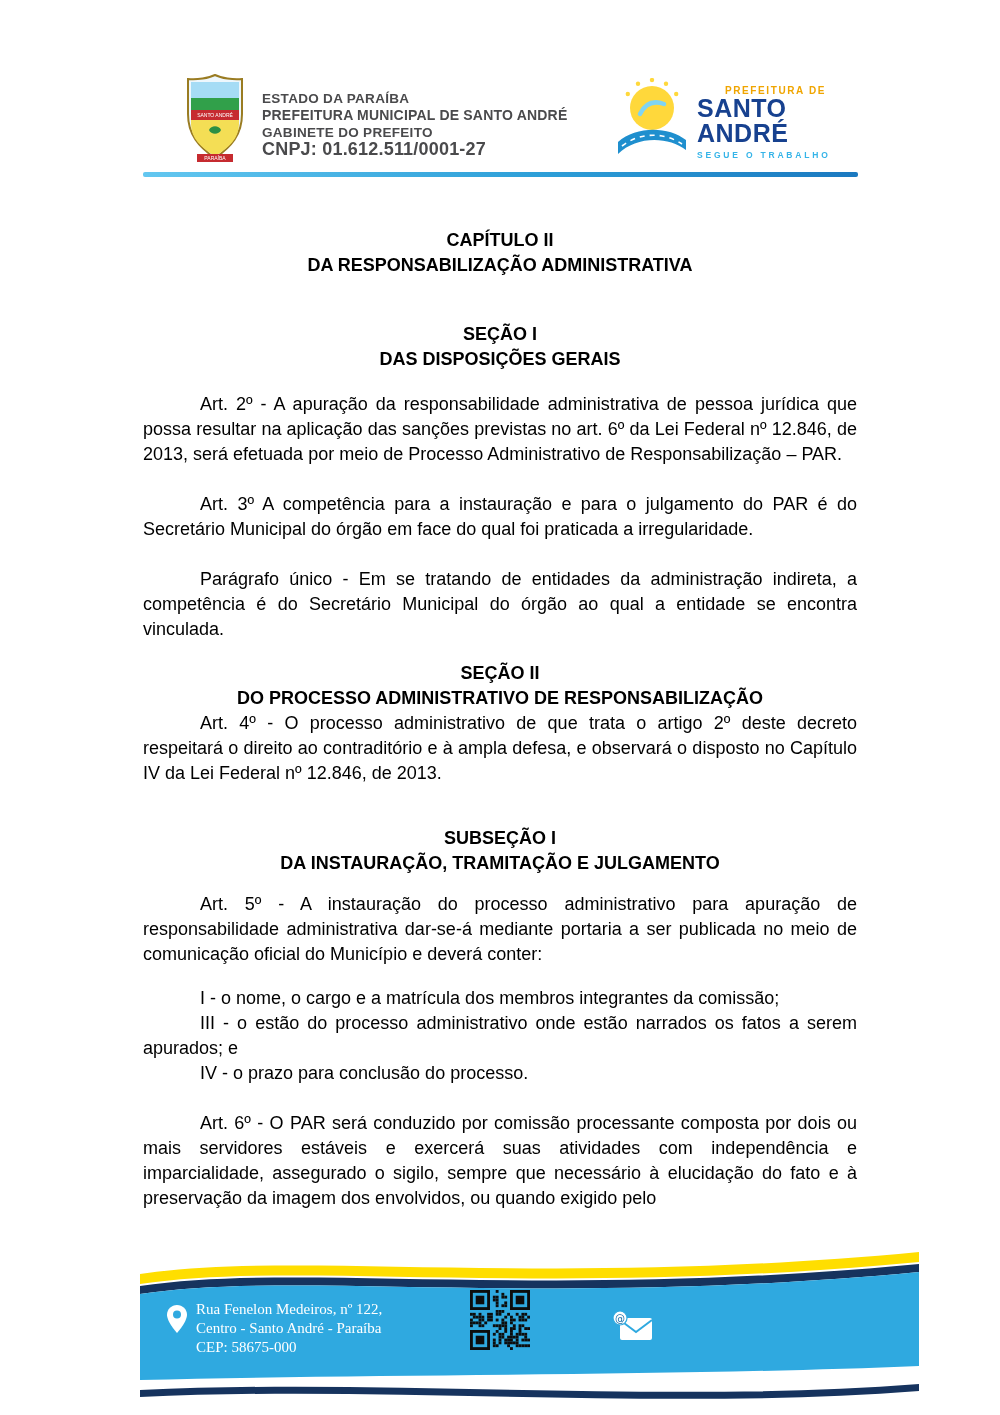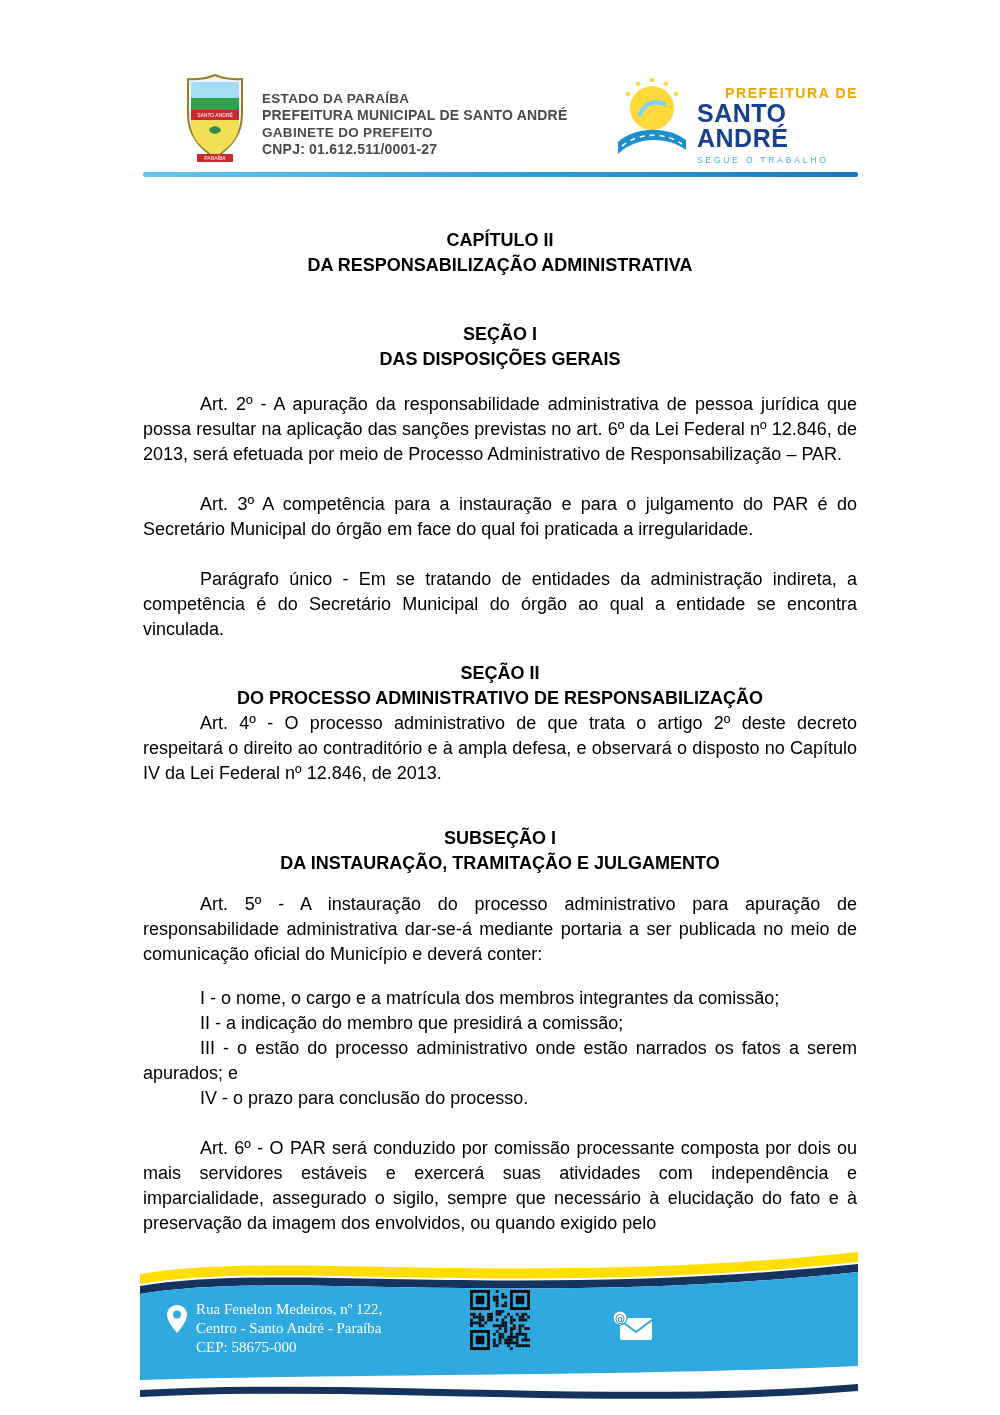--- a/index.html
+++ b/index.html
@@ -6,42 +6,42 @@
   html,body { background:#ffffff; }
   body { width:1000px; height:1415px; position:relative; font-family:"Liberation Sans",sans-serif; color:#000; }
   .page { position:absolute; inset:0; background:#fff; overflow:hidden; }
 
   
   .coat { position:absolute; left:183px; top:72px; width:64px; height:92px; }
   .org { position:absolute; left:262px; top:90px; color:#4a4a4c; font-weight:bold; }
   .org-l1 { font-size:13.5px; line-height:17px; letter-spacing:.3px; }
   .org-l2 { font-size:14px;   line-height:17px; letter-spacing:.2px; }
   .org-l3 { font-size:13.5px; line-height:17px; letter-spacing:.3px; }
-  .org-l4 { font-size:14px; line-height:17px; letter-spacing:.2px; }
+  .org-l4 { font-size:18px; line-height:17px; letter-spacing:.2px; }
 
   .brand { position:absolute; left:612px; top:78px; display:flex; align-items:flex-start; }
   .sun-logo { width:80px; height:86px; flex:0 0 auto; }
   .brand-text { margin-left:5px; padding-top:7px; }
-  .brand-prefix { font-size:14px; font-weight:bold; color:#F0A500; letter-spacing:1.6px;padding-left:28px; }
+  .brand-prefix { font-size:10px; font-weight:bold; color:#F0A500; letter-spacing:1.6px;padding-left:28px; }
   .brand-name { font-size:25px; line-height:25px; font-weight:bold; color:#17418F; letter-spacing:.5px; }
-  .brand-tagline { font-size:8.5px; color:#35B4E8; letter-spacing:2.8px; margin-top:4px; font-weight:normal; }
+  .brand-tagline { font-size:8.5px; color:#35B4E8; letter-spacing:2.8px; margin-top:4px; font-weight:bold; }
 
   .rule { position:absolute; left:143px; top:172px; width:715px; height:5px;
           background:linear-gradient(90deg,#63c7f0 0%,#2d9fd8 55%,#1b79c0 100%); border-radius:2px; }
 
   
   .doc { position:absolute; left:143px; top:228px; width:714px; font-size:18px; line-height:25px; }
   .h { text-align:center; font-weight:bold; }
   .h span { display:block; }
   .p { text-align:justify; text-indent:57px; margin:0; }
   .mt44 { margin-top:44px; } .mt40 { margin-top:40px; } .mt25 { margin-top:25px; }
   .mt20 { margin-top:20px; } .mt16 { margin-top:16px; } .mt6 { margin-top:19px; }
 
   
-  .footer { position:absolute; left:140px; top:1238px; width:718px; height:172px; }
+  .footer { position:absolute; left:140px; top:1238px; width:779px; height:172px; }
   .footer-bg { position:absolute; inset:0; width:100%; height:100%; }
   .pin-icon { position:absolute; left:26px; top:66px; width:22px; height:30px; }
   .address { position:absolute; left:56px; top:62px; color:#fff; font-family:"Liberation Serif",serif; font-size:15px; line-height:19px; }
   .qr { position:absolute; left:330px; top:52px; width:60px; height:60px; }
   .mail-icon { position:absolute; left:472px; top:72px; width:42px; height:32px; }
   .emails { position:absolute; left:522px; top:72px; color:#fff; font-family:"Liberation Serif",serif; font-size:15px; line-height:20px; }
 </style>
 </head>
 <body>
 
@@ -113,21 +113,20 @@
     <p class="p">Art. 4º - O processo administrativo de que trata o artigo 2º deste decreto respeitará o direito ao contraditório e à ampla defesa, e observará o disposto no Capítulo IV da Lei Federal nº 12.846, de 2013.</p>
 
     <div class="h mt40">
       <span>SUBSEÇÃO I</span>
       <span>DA INSTAURAÇÃO, TRAMITAÇÃO E JULGAMENTO</span>
     </div>
 
     <p class="p mt16">Art. 5º - A instauração do processo administrativo para apuração de responsabilidade administrativa dar-se-á mediante portaria a ser publicada no meio de comunicação oficial do Município e deverá conter:</p>
 
     <p class="p mt6">I - o nome, o cargo e a matrícula dos membros integrantes da comissão;</p>
-    <p class="p">II - a indicação do membro que presidirá a comissão;</p>
     <p class="p">III - o estão do processo administrativo onde estão narrados os fatos a serem apurados; e</p>
     <p class="p">IV - o prazo para conclusão do processo.</p>
 
     <p class="p mt25">Art. 6º - O PAR será conduzido por comissão processante composta por dois ou mais servidores estáveis e exercerá suas atividades com independência e imparcialidade, assegurado o sigilo, sempre que necessário à elucidação do fato e à preservação da imagem dos envolvidos, ou quando exigido pelo</p>
   </main>
 
   <div class="footer">
     <svg class="footer-bg" viewBox="0 0 718 172" preserveAspectRatio="none">
       <path fill="#FFDE00" d="M0,36 C150,12 370,50 718,14 L718,24 C370,60 150,22 0,46 Z"></path>
       <path fill="#16335E" d="M0,48 C150,24 370,62 718,26 L718,34 C370,70 150,32 0,56 Z"></path>

